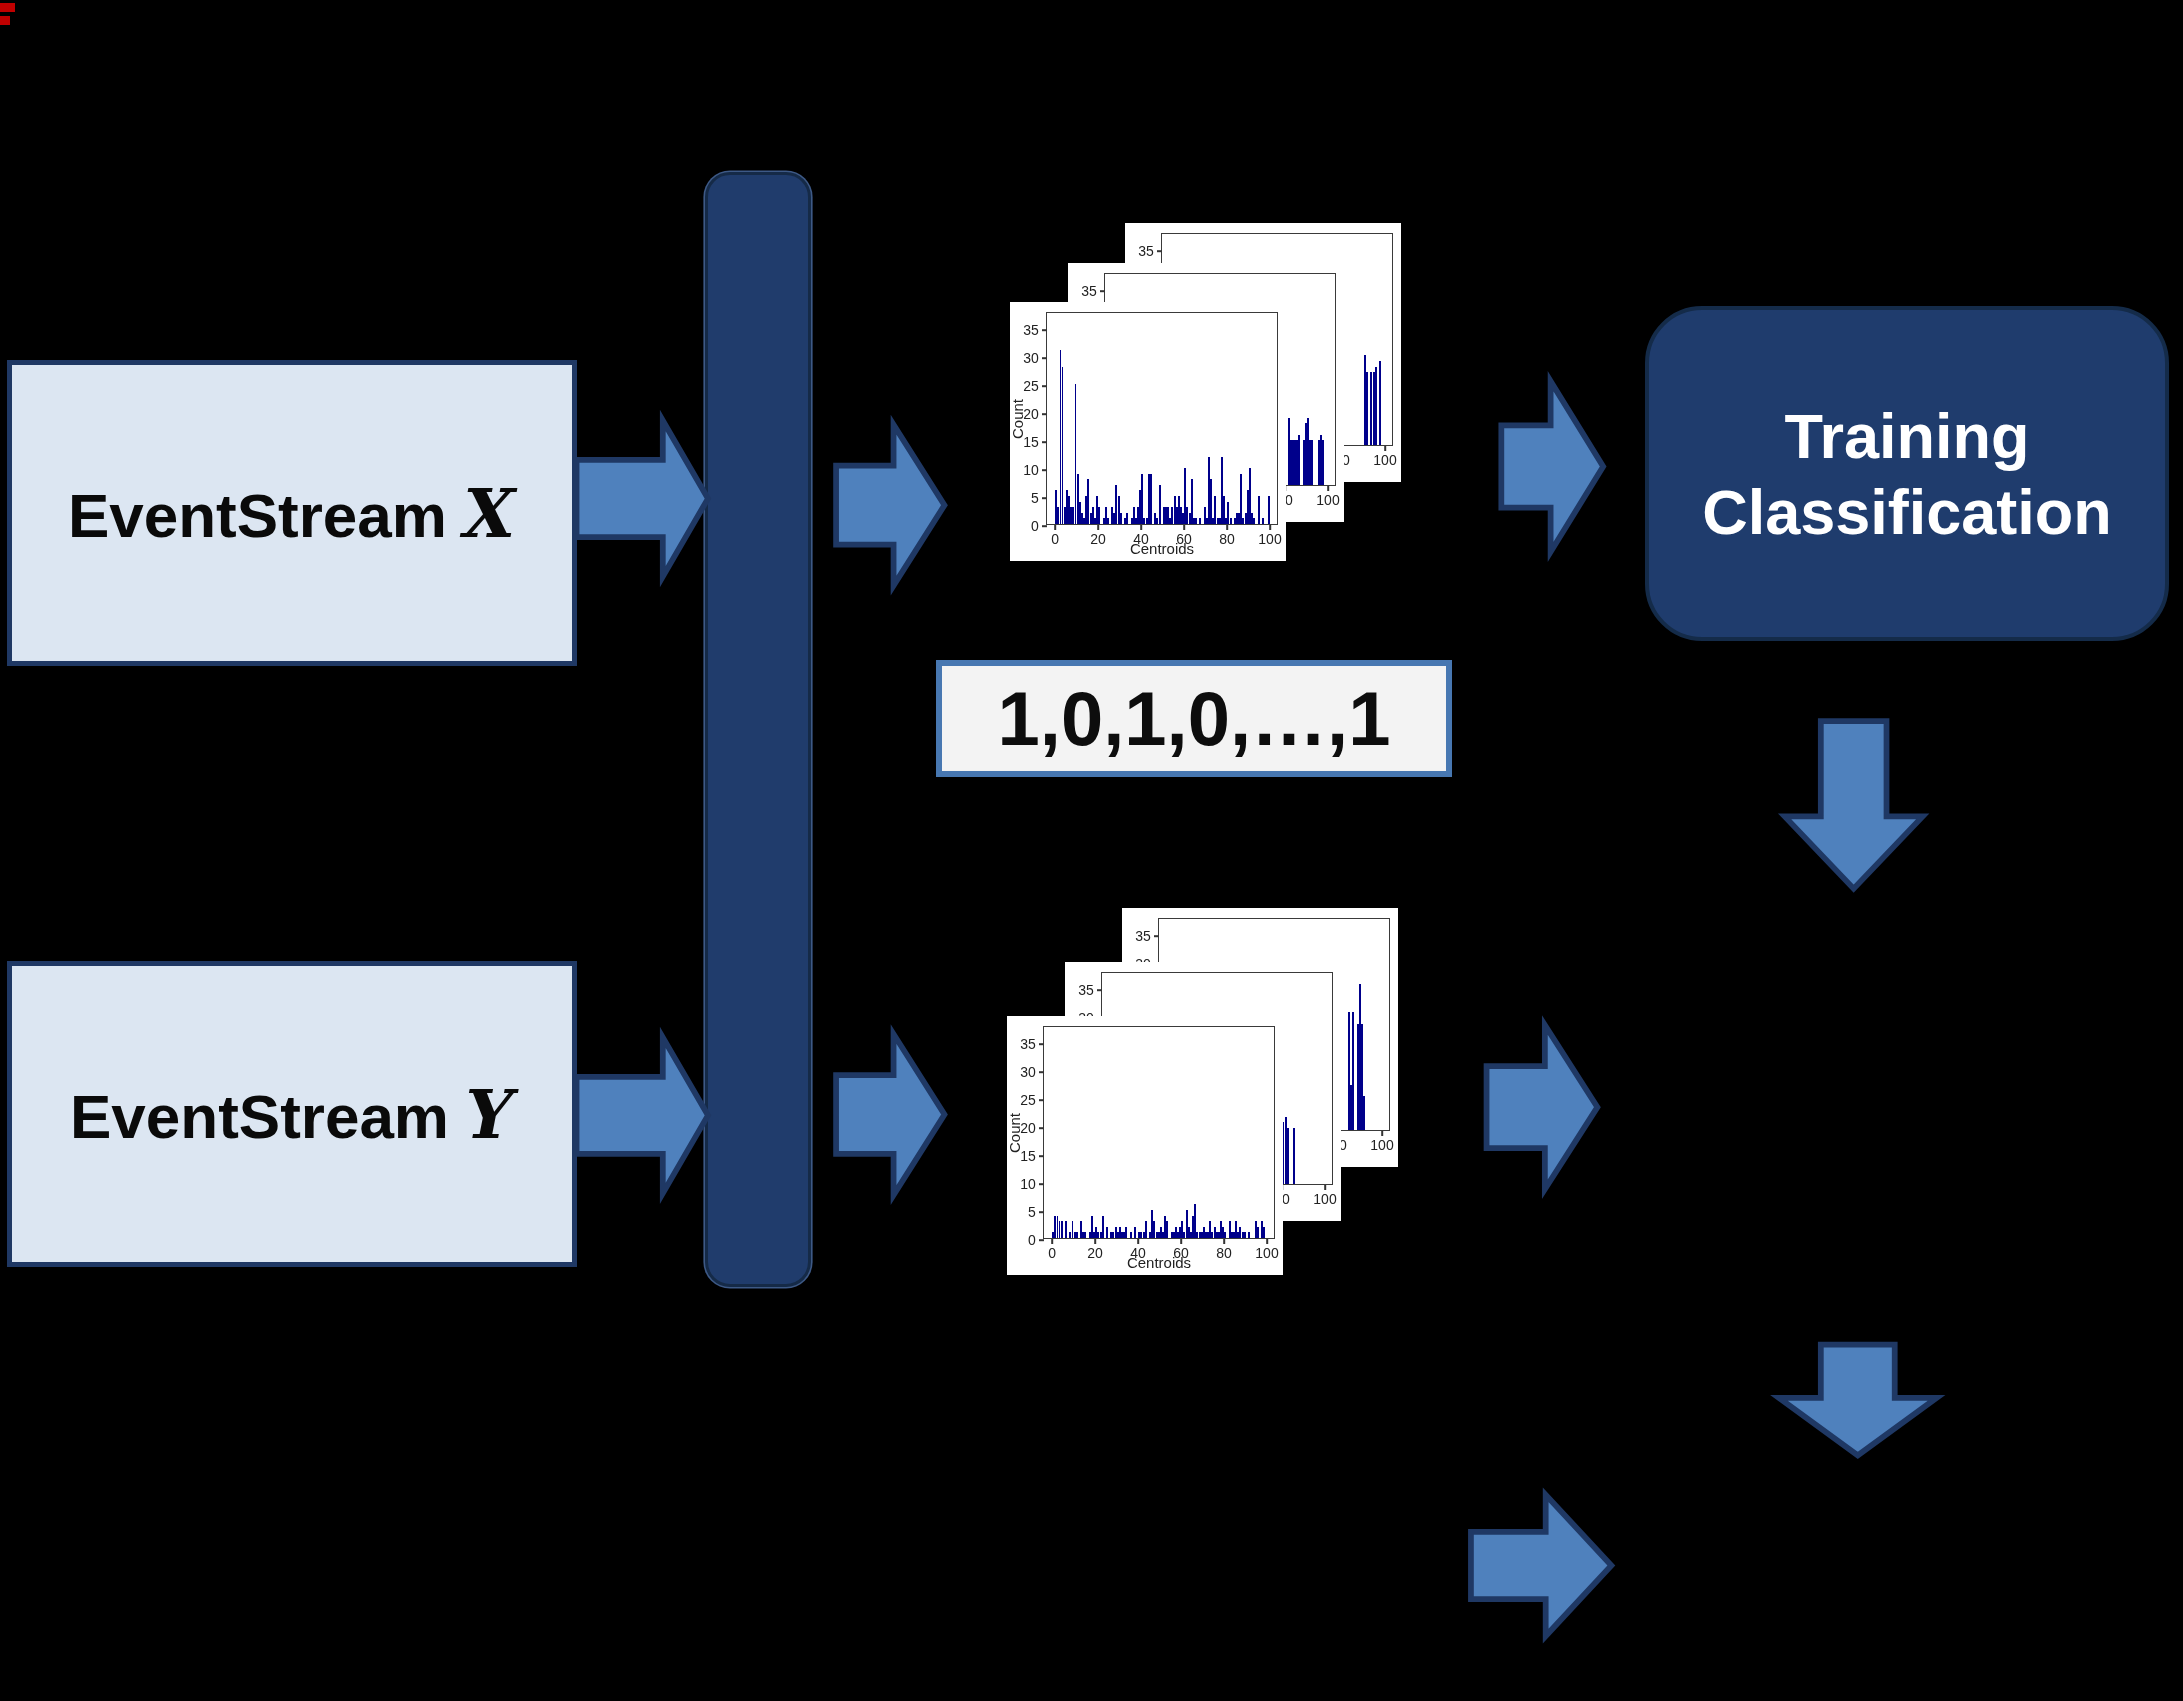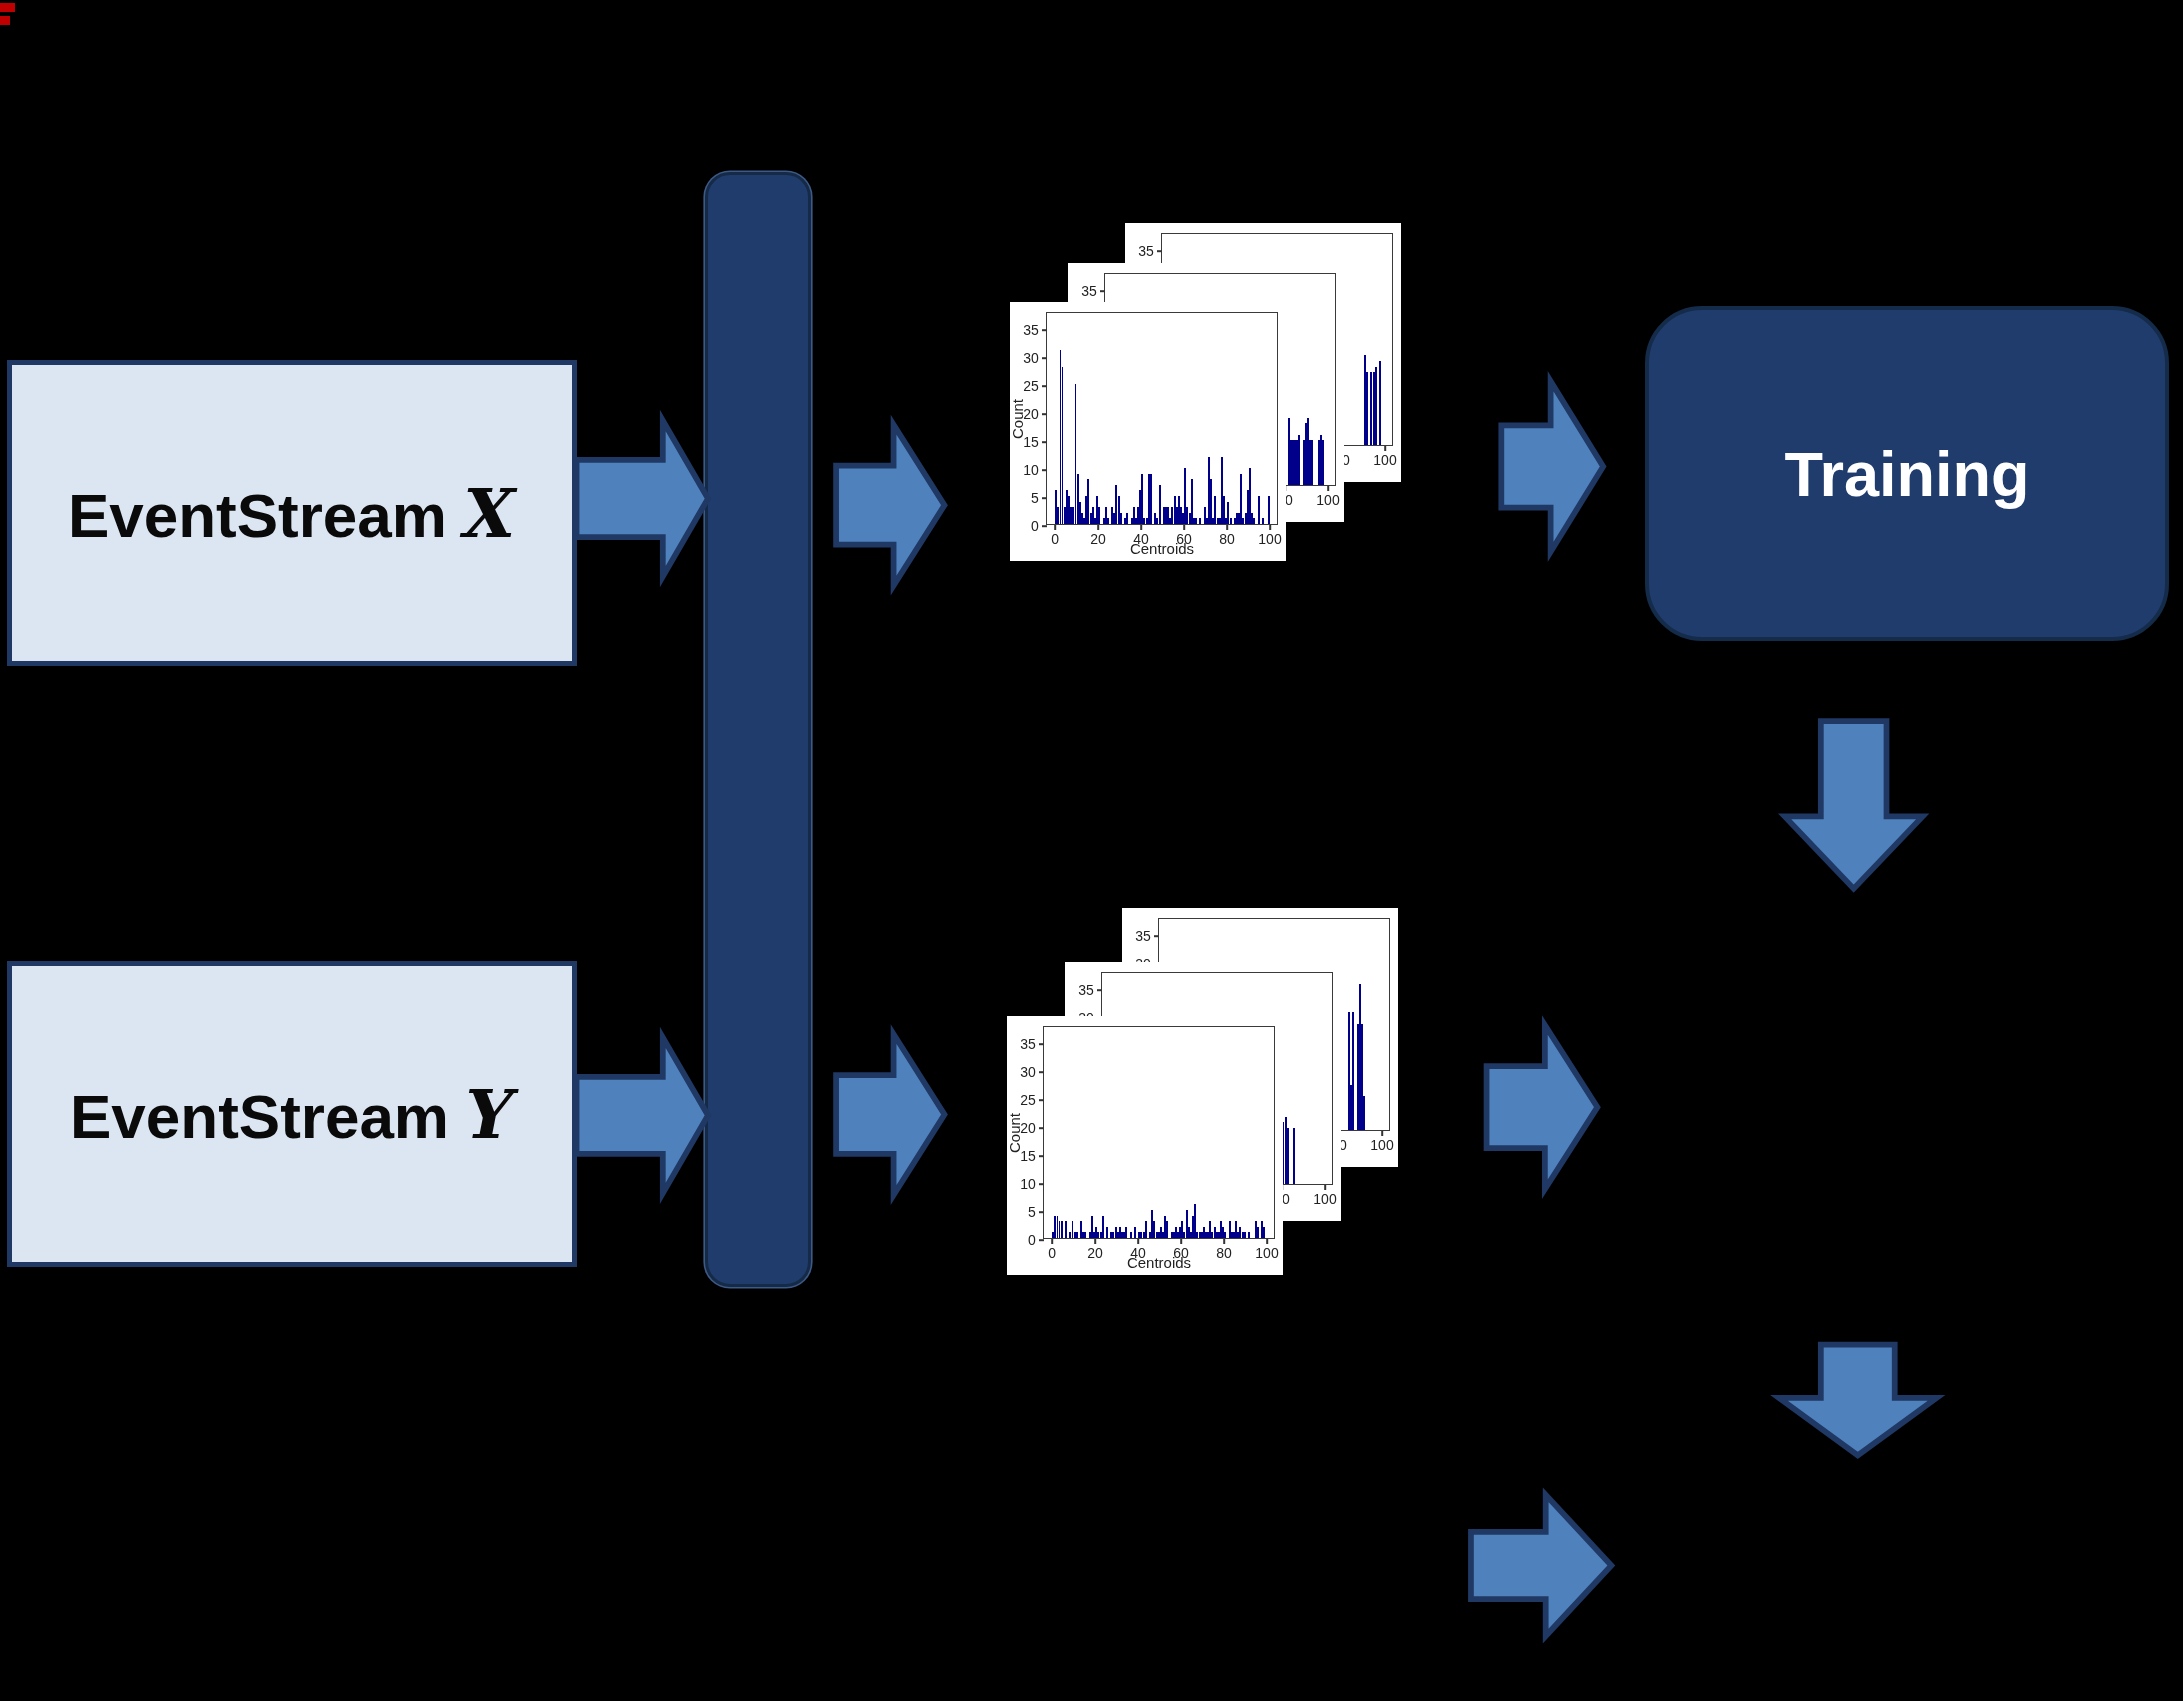--- a/index.html
+++ b/index.html
@@ -66,25 +66,29 @@
 
   <div class="box light" id="esy">
     <span class="es-text">
       <span>EventStream</span>
       <span class="es-var">Y</span>
     </span>
   </div>
 
   <div id="vbar"></div>
 
+  <div class="box seq" id="seq-top">
+    <span>1,0,1,0,…,1</span>
+  </div>
 
 
   <div class="box dark" id="training">
     <div>
       <div class="ln">Training</div>
+      <div class="ln">Classification</div>
     </div>
   </div>
 
 
 
   <div id="figs">
       <div class="fig" style="left: 1125px; top: 223px; z-index: 1;">
         <div class="plot">
           <div class="hbar" style="left: 202px; width: 1.8px; height: 90px;"></div>
           <div class="hbar" style="left: 204px; width: 1.8px; height: 73px;"></div>

